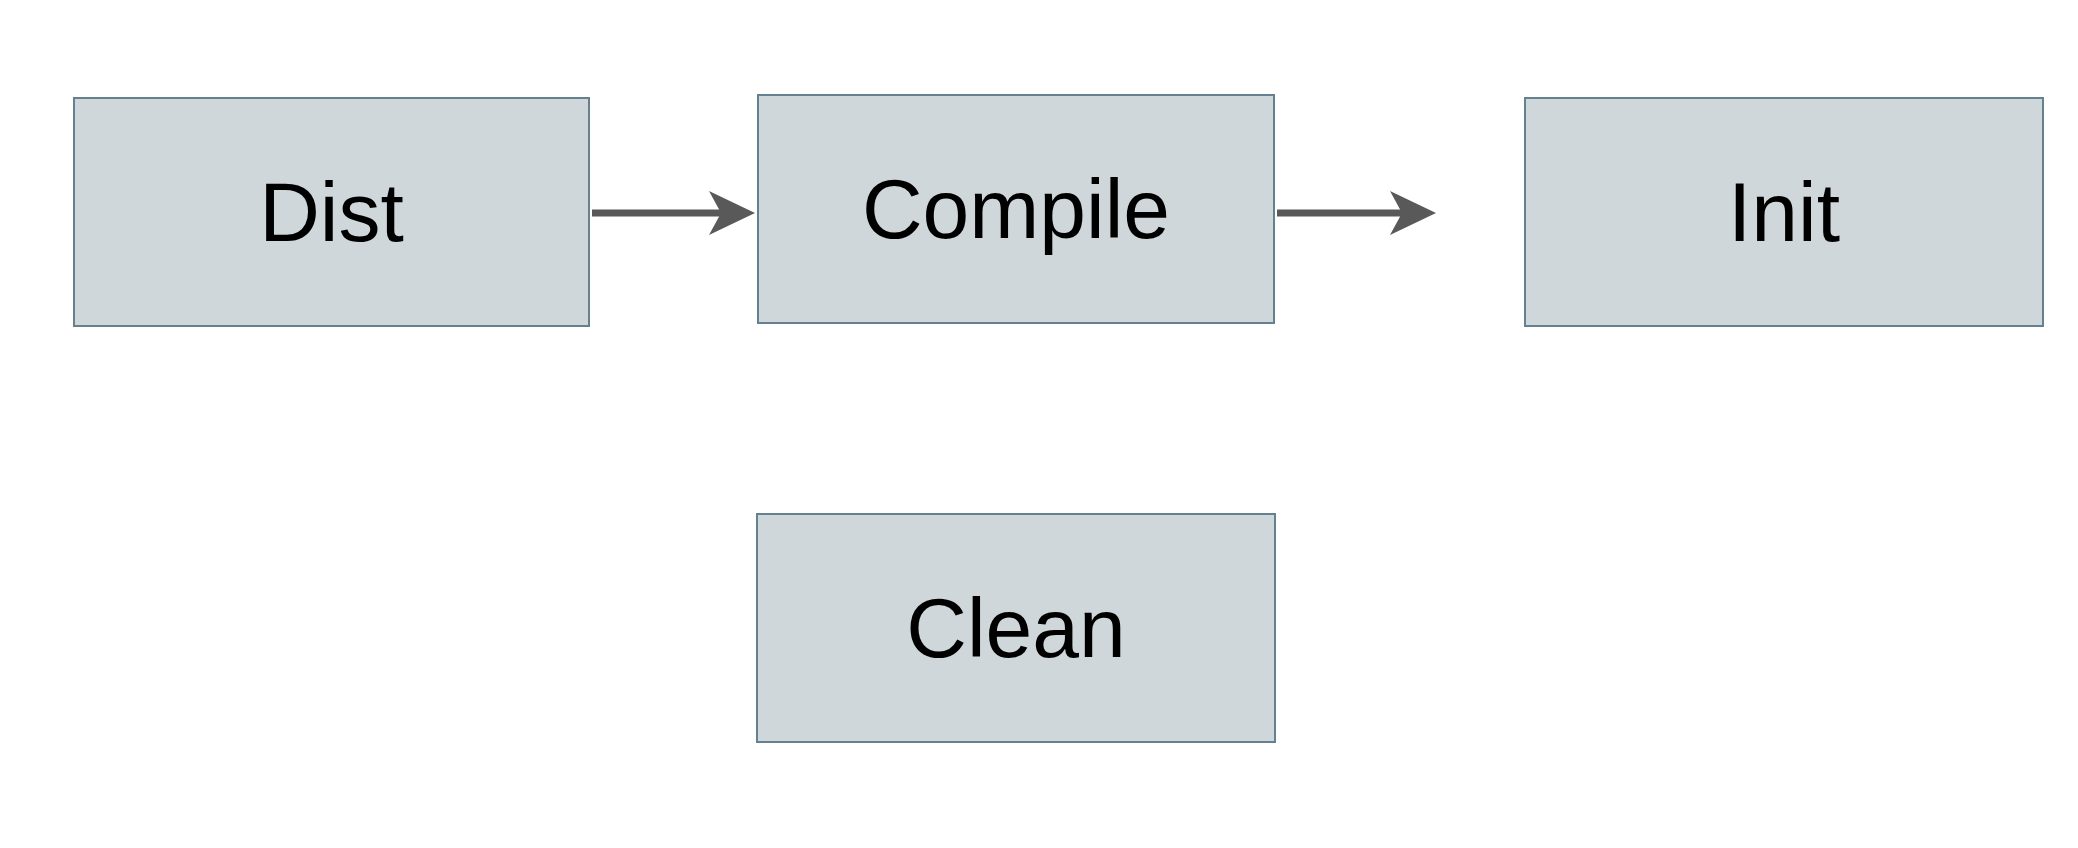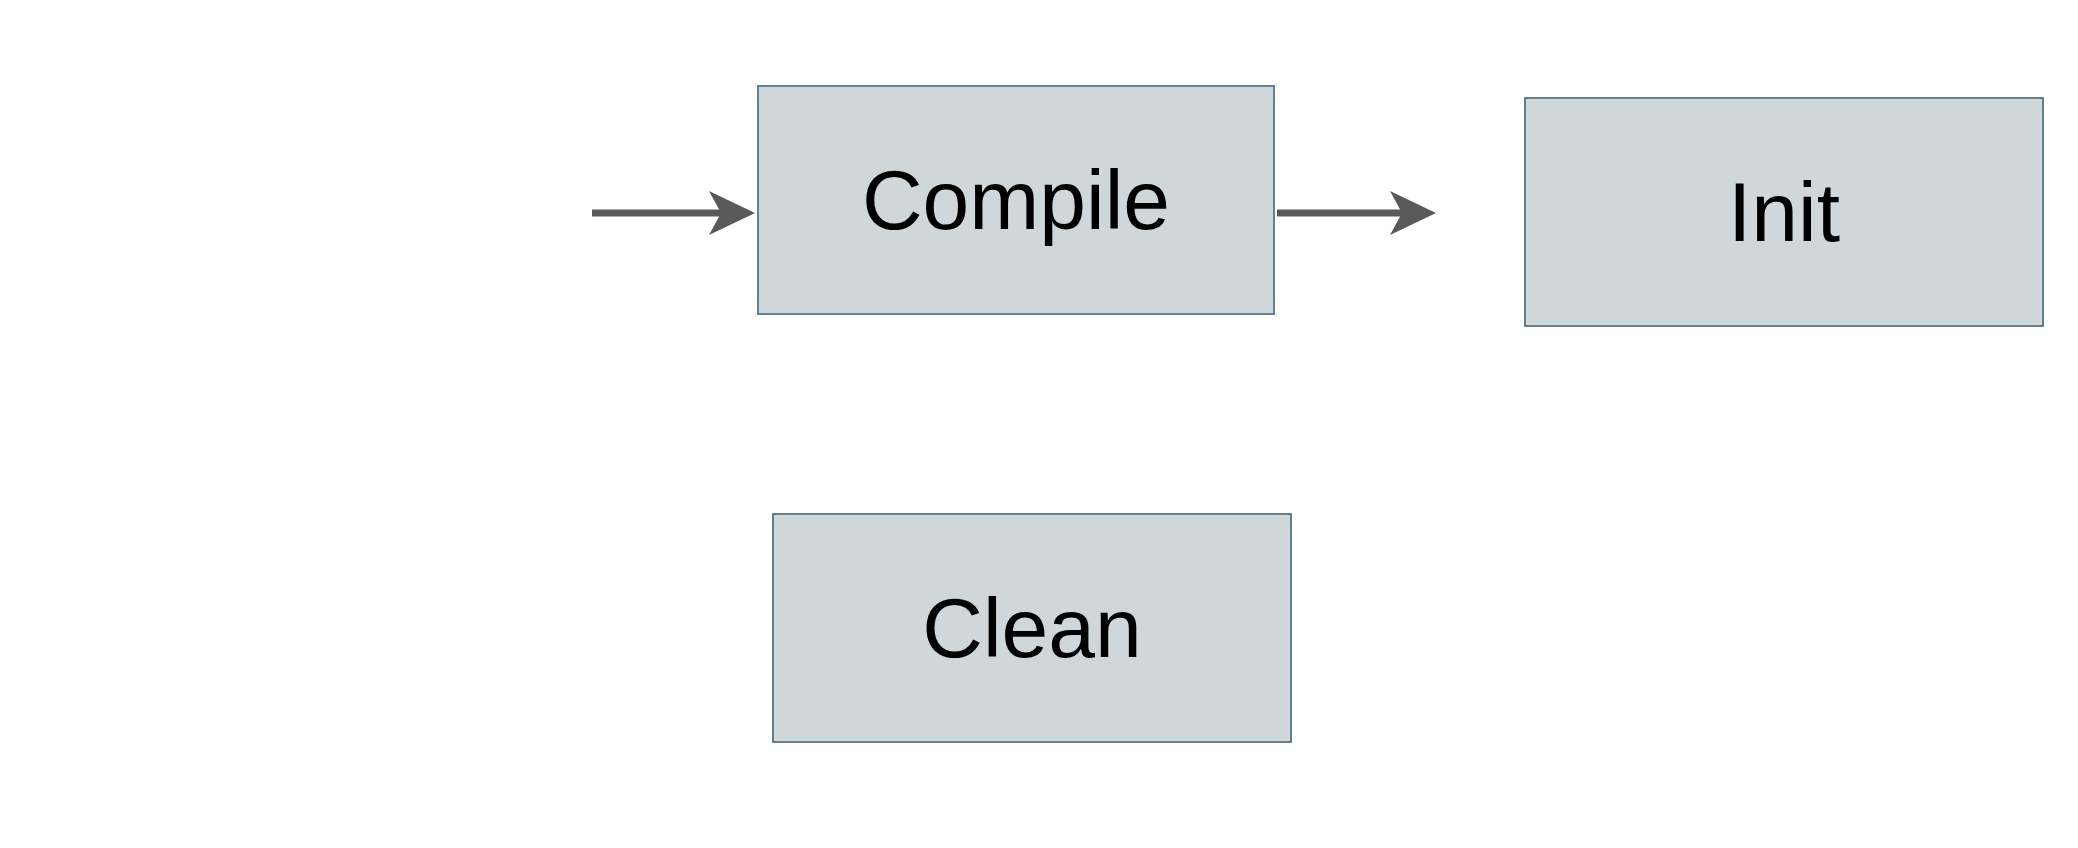--- a/index.html
+++ b/index.html
@@ -31,23 +31,23 @@
     align-items: center;
     justify-content: center;
   }
   .node .label {
     font-size: 84px;
     line-height: 1;
     color: var(--text, #000000);
     white-space: nowrap;
   }
   .node-dist    { left: 73px;   top: 97px;  width: 517px; height: 230px; }
-  .node-compile { left: 757px;  top: 85px;  width: 518px; height: 230px; }
+  .node-compile { left: 757px;  top: 94px;  width: 518px; height: 230px; }
   .node-init    { left: 1524px; top: 97px;  width: 520px; height: 230px; }
-  .node-clean   { left: 772px;  top: 513px; width: 520px; height: 230px; }
+  .node-clean   { left: 756px;  top: 513px; width: 520px; height: 230px; }
   svg.edges {
     position: absolute;
     left: 0;
     top: 0;
     width: 2078px;
     height: 848px;
     pointer-events: none;
   }
   .arrow line {
     stroke: var(--arrow, #595959);
@@ -67,20 +67,23 @@
     <g class="arrow">
       <line x1="592" y1="213" x2="724" y2="213"></line>
       <polygon points="755,213 709,191 721,213 709,235"></polygon>
     </g>
     <g class="arrow">
       <line x1="1277" y1="213" x2="1405" y2="213"></line>
       <polygon points="1436,213 1390,191 1402,213 1390,235"></polygon>
     </g>
   </svg>
 
+  <div class="node node-dist">
+    <span class="label">Dist</span>
+  </div>
 
   <div class="node node-compile">
     <span class="label">Compile</span>
   </div>
 
   <div class="node node-init">
     <span class="label">Init</span>
   </div>
 
   <div class="node node-clean">

